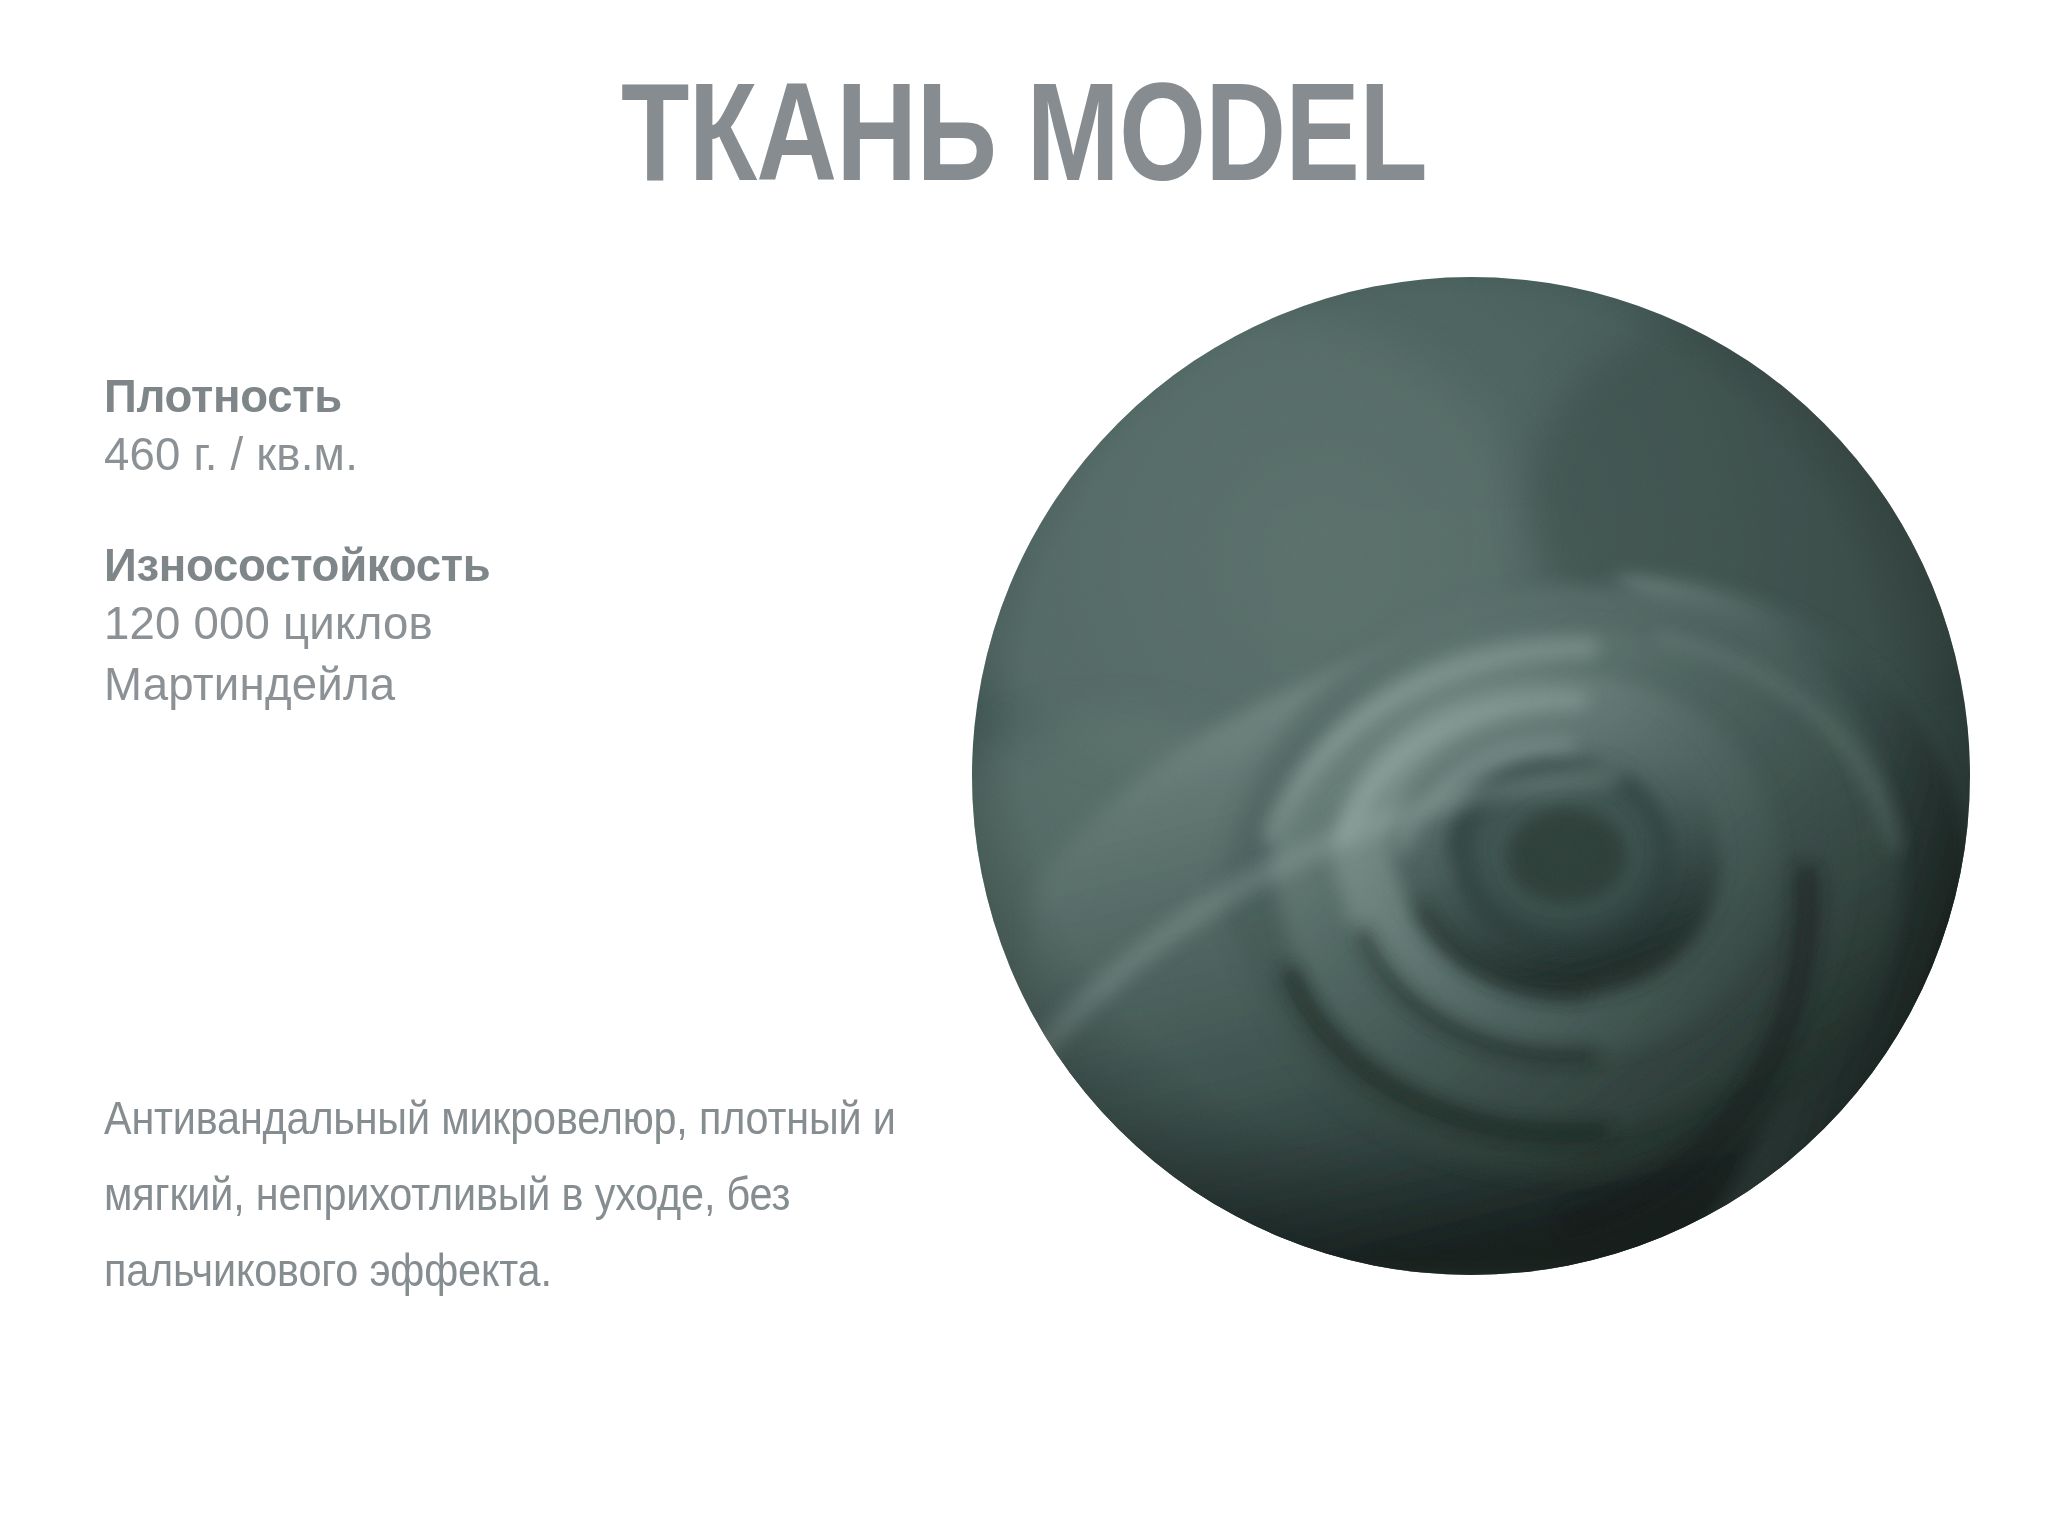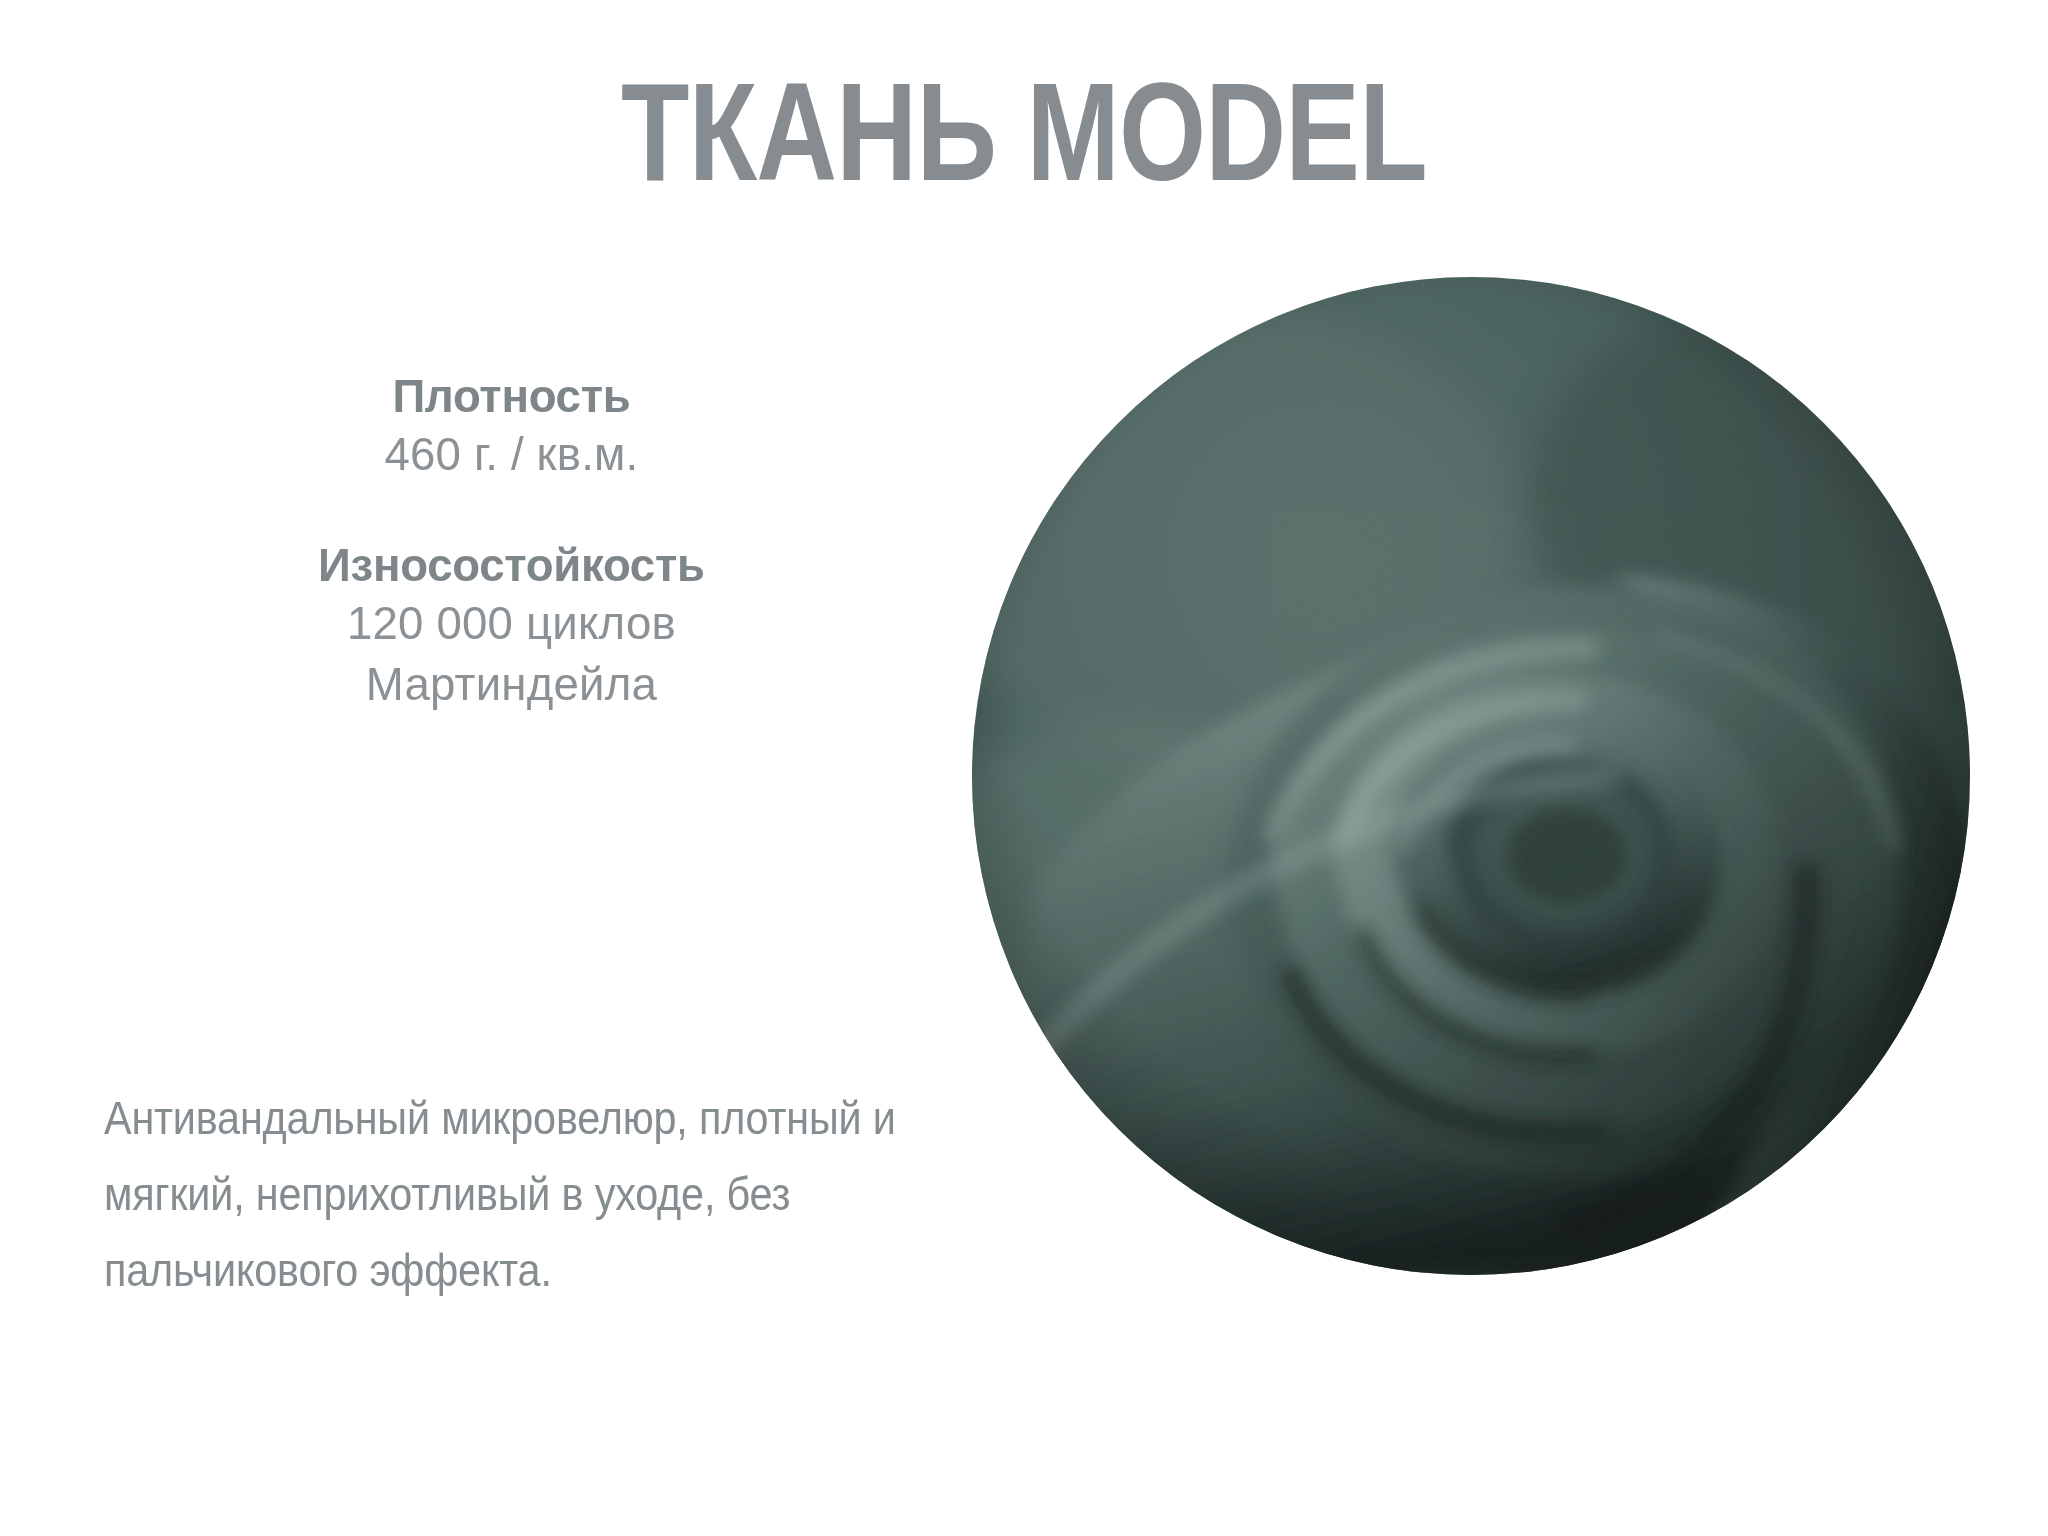--- a/index.html
+++ b/index.html
@@ -38,21 +38,20 @@
     white-space: nowrap;
     user-select: none;
   }
 
   
   .left-col {
     position: absolute;
     left: 104px;
     top: 368px;
     width: 840px;
-    text-align: center;
   }
 
   .spec {
     margin-bottom: 52px;
   }
   .spec:last-of-type { margin-bottom: 14px; }
 
   .spec-label {
     font-size: 47px;
     font-weight: 700;

